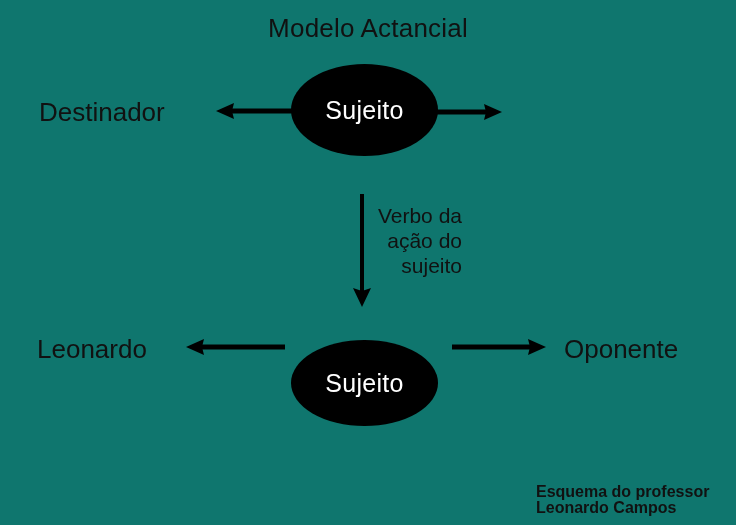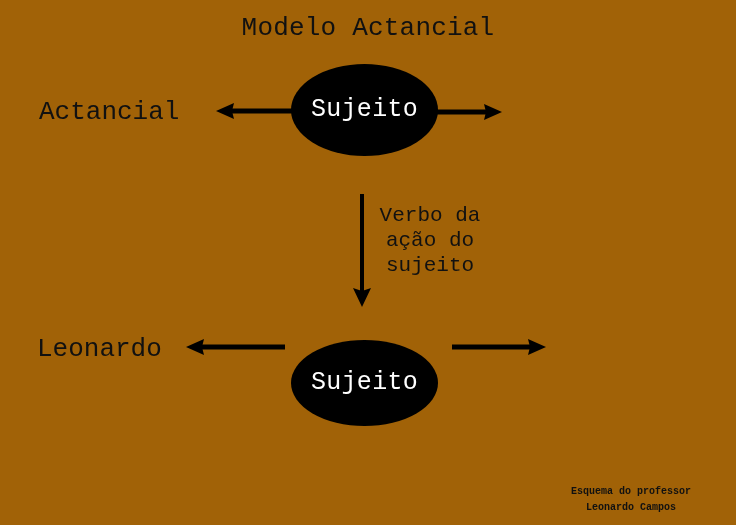--- a/index.html
+++ b/index.html
@@ -4,23 +4,23 @@
 <style>
   html, body {
     margin: 0;
     padding: 0;
     background: #ffffff;
   }
   #canvas {
     position: relative;
     width: 736px;
     height: 525px;
-    background: #a16207;
+    background: #0f766e;
     overflow: hidden;
-    font-family: Liberation Mono, monospace;
+    font-family: Liberation Sans, sans-serif;
     color: #000000;
   }
 
   
   .title {
     position: absolute;
     left: 0;
     top: 13px;
     width: 736px;
     text-align: center;
@@ -68,37 +68,37 @@
     color: #111111;
   }
   #label-destinador   { left: 39px;  top: 97px; }
   #label-destinatario { left: 539px; top: 97px; }
   #label-adjuvante    { left: 37px;  top: 334px; }
   #label-oponente     { left: 564px; top: 334px; }
 
   
   #label-verbo {
     position: absolute;
-    left: 378px;
+    left: 358px;
     top: 203px;
     width: 104px;
-    text-align: center;
+    text-align: right;
     font-size: 21px;
     line-height: 25px;
     color: #111111;
   }
 
   
   #footer-credit {
     position: absolute;
     left: 536px;
     top: 484px;
     width: 190px;
-    text-align: center;
-    font-size: 10px;
+    text-align: left;
+    font-size: 16px;
     line-height: 16px;
     font-weight: bold;
     color: #111111;
   }
 
   
   #arrow-layer {
     position: absolute;
     left: 0;
     top: 0;
@@ -143,23 +143,24 @@
   </svg>
 
   <div class="node-ellipse" id="ellipse-sujeito">
     <span class="node-label">Sujeito</span>
   </div>
 
   <div class="node-ellipse" id="ellipse-objeto">
     <span class="node-label">Sujeito</span>
   </div>
 
-  <div class="side-label" id="label-destinador">Actancial</div>
+  <div class="side-label" id="label-destinador">Destinador</div>
 
 
   <div class="side-label" id="label-adjuvante">Leonardo</div>
 
+  <div class="side-label" id="label-oponente">Oponente</div>
 
   <div id="label-verbo">Verbo da<br>ação do<br>sujeito</div>
 
   <div id="footer-credit">Esquema do professor<br>Leonardo Campos</div>
 
 </div>
 
 </body></html>

